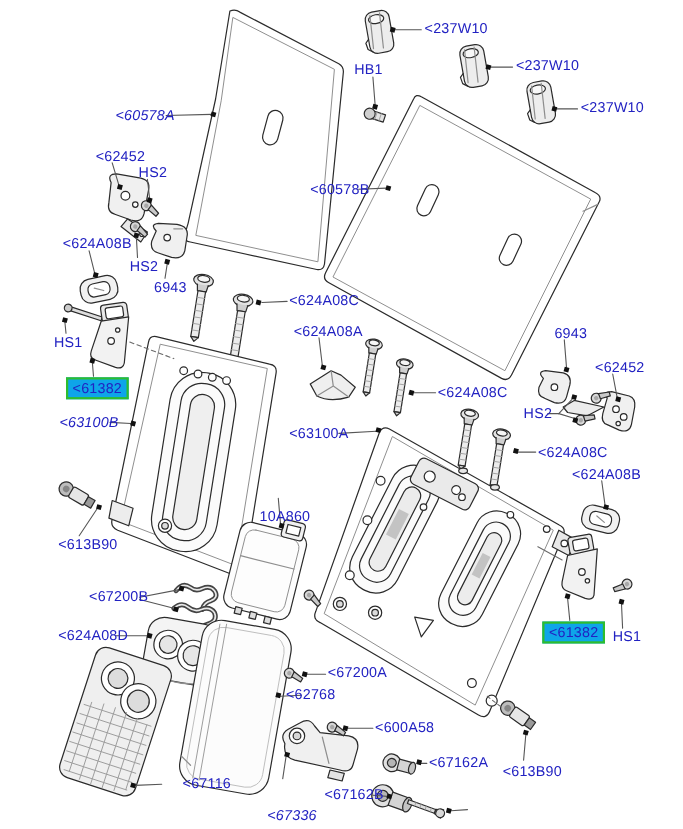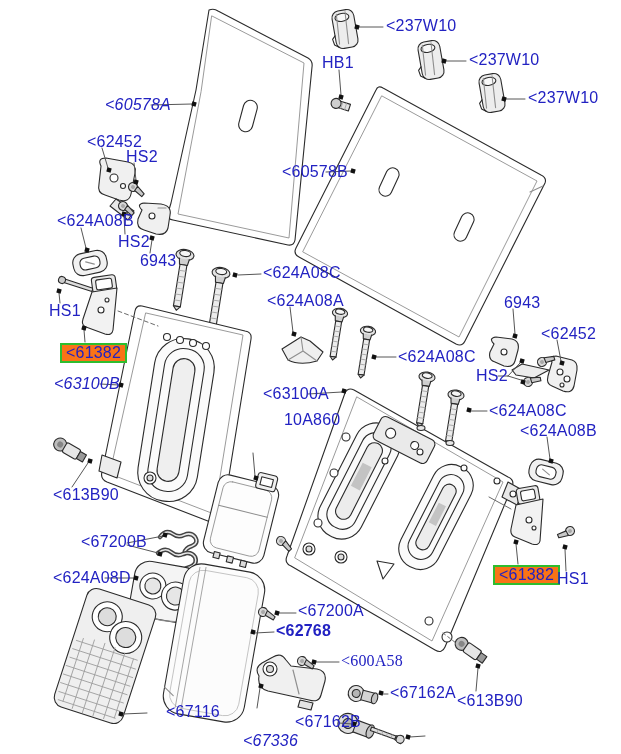--- a/index.html
+++ b/index.html
@@ -1,22 +1,22 @@
 <!DOCTYPE html>
 <html style="--lblc: #2222c2; --grn: #2ebd2e;"><head>
 <meta charset="utf-8">
 <style>
   html,body{margin:0;padding:0;background:#fff;}
   #stage{position:relative;width:621px;height:754px;background:#fff;overflow:hidden;
          font-family:"Liberation Sans",sans-serif;}
   #drawing{position:absolute;left:0;top:0;}
   #labels-layer{position:absolute;left:0;top:0;width:100%;height:100%;pointer-events:none;}
-  .plabel{position:absolute;font-size:16px;line-height:14px;letter-spacing:.2px;
+  .plabel{position:absolute;font-size:13px;line-height:14px;letter-spacing:.2px;
           color:var(--lblc,#2222c2);white-space:nowrap;pointer-events:auto;cursor:pointer;}
-  .plabel.boxed{border:2px solid var(--grn,#2ebd2e);background:#f97316;padding:1px 4px;
+  .plabel.boxed{border:2px solid var(--grn,#2ebd2e);background:#0ea5e9;padding:1px 4px;
           margin-left:-6px;margin-top:-4px;}
   svg path, svg rect, svg circle, svg ellipse, svg line{vector-effect:non-scaling-stroke;}
 </style>
 </head>
 <body>
 
 <div id="stage">
   <svg id="drawing" width="621" height="754" viewBox="0 0 621 754" fill="none" stroke="#2b2b2b" stroke-width="1.1" stroke-linejoin="round" stroke-linecap="round">
     <defs>
       <g id="bolt">
@@ -426,29 +426,29 @@
       <div class="plabel" style="left: 54px; top: 377px; font-style: italic;">&lt;63100B</div>
       <div class="plabel" style="left: 263px; top: 266px;">&lt;624A08C</div>
       <div class="plabel" style="left: 267px; top: 294px;">&lt;624A08A</div>
       <div class="plabel" style="left: 398px; top: 350px;">&lt;624A08C</div>
       <div class="plabel" style="left: 504px; top: 296px;">6943</div>
       <div class="plabel" style="left: 541px; top: 327px;">&lt;62452</div>
       <div class="plabel" style="left: 476px; top: 369px;">HS2</div>
       <div class="plabel" style="left: 489px; top: 404px;">&lt;624A08C</div>
       <div class="plabel" style="left: 520px; top: 424px;">&lt;624A08B</div>
       <div class="plabel" style="left: 263px; top: 387px;">&lt;63100A</div>
-      <div class="plabel" style="left: 236px; top: 413px; margin-left: 48px;">10A860</div>
+      <div class="plabel" style="left: 236px; top: 463px;">10A860</div>
       <div class="plabel boxed" style="left: 499px; top: 569px;">&lt;61382</div>
       <div class="plabel" style="left: 557px; top: 572px;">HS1</div>
       <div class="plabel" style="left: 53px; top: 488px;">&lt;613B90</div>
       <div class="plabel" style="left: 81px; top: 535px;">&lt;67200B</div>
       <div class="plabel" style="left: 53px; top: 571px;">&lt;624A08D</div>
       <div class="plabel" style="left: 149px; top: 705px; margin-left: 17px;">&lt;67116</div>
-      <div class="plabel" style="left: 276px; top: 624px; font-weight: bold;">&lt;62768</div>
+      <div class="plabel" style="left: 260px; top: 624px;">&lt;62768</div>
       <div class="plabel" style="left: 298px; top: 604px;">&lt;67200A</div>
-      <div class="plabel" style="left: 341px; top: 654px; font-family: Liberation Serif, serif;">&lt;600A58</div>
+      <div class="plabel" style="left: 341px; top: 654px;">&lt;600A58</div>
       <div class="plabel" style="left: 390px; top: 686px;">&lt;67162A</div>
       <div class="plabel" style="left: 457px; top: 694px;">&lt;613B90</div>
       <div class="plabel" style="left: 243px; top: 734px; font-style: italic;">&lt;67336</div>
       <div class="plabel" style="left: 295px; top: 715px;">&lt;67162B</div>
       <div class="plabel" style="left: 427px; top: 756px;">HS3</div>
     </div>
 </div>
 
 </body></html>

